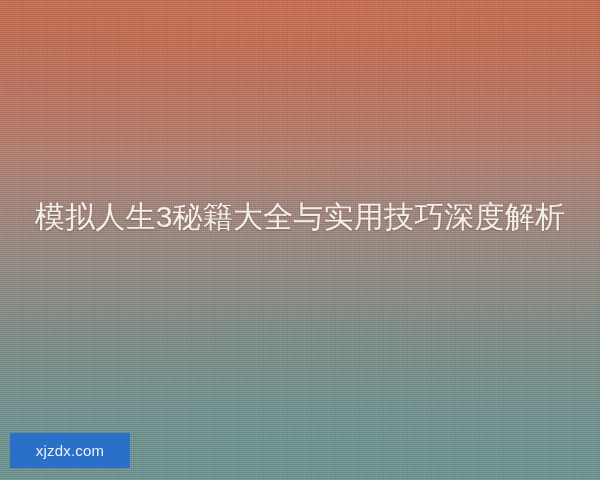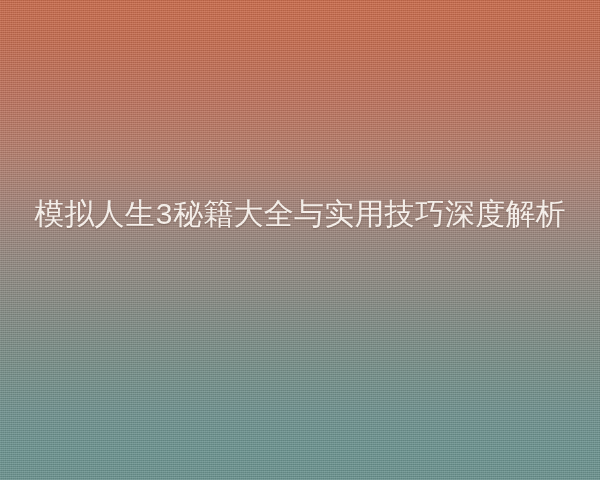--- a/index.html
+++ b/index.html
@@ -5,21 +5,21 @@
   html, body {
     margin: 0;
     padding: 0;
     background: #000;
   }
   #stage {
     position: relative;
     width: 600px;
     height: 480px;
     overflow: hidden;
-    font-family: Liberation Mono, monospace;
+    font-family: Liberation Sans, sans-serif;
   }
 
   
   #bg-gradient {
     position: absolute;
     inset: 0;
     background: linear-gradient(
       to bottom,
       #c96c4d 0%,
       #c46d51 8%,
@@ -102,14 +102,17 @@
 <div id="stage">
 
   <div id="bg-gradient"></div>
   <div id="bg-bloom"></div>
   <div id="bg-noise"></div>
 
   <div id="headline">
     <span class="hl-line">模拟人生3秘籍大全与实用技巧深度解析</span>
   </div>
 
+  <div id="watermark-badge">
+    <span class="wm-text">xjzdx.com</span>
+  </div>
 
 </div>
 
 </body></html>

